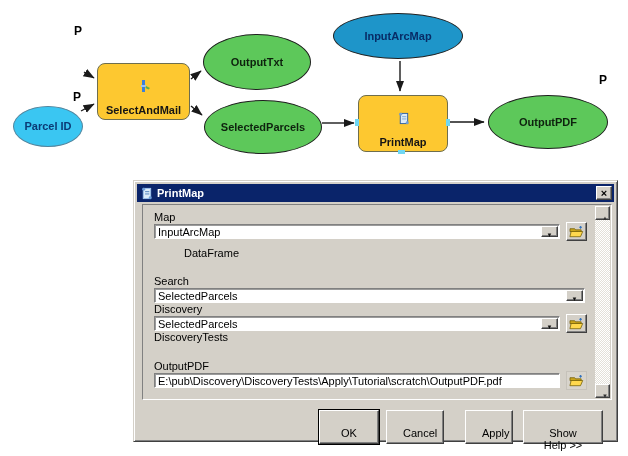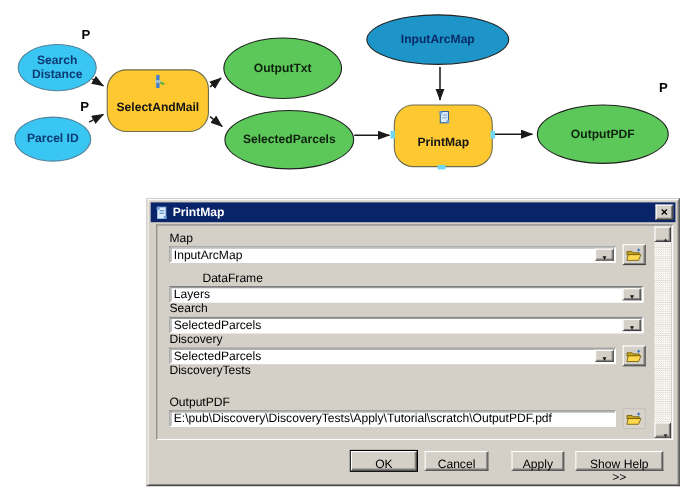--- a/index.html
+++ b/index.html
@@ -8,22 +8,22 @@
 
   
   .diagram{position:absolute;left:0;top:0;width:628px;height:178px;}
   .arrows{position:absolute;left:0;top:0;width:628px;height:178px;}
   .node{position:absolute;display:flex;align-items:center;justify-content:center;
         text-align:center;font-weight:bold;font-size:11px;line-height:1.1;box-sizing:border-box;}
   .oval{border-radius:50%;}
   .oval.inlight{background:#3ac6f2;border:1.5px solid #53849c;color:#0b3a75;}
   .oval.indark{background:#1e95c9;border:1.5px solid #222;color:#082c66;}
   .oval.outgreen{background:#5dc85a;border:1.5px solid #1f1f1f;color:#0e220e;}
-  .toolbox{background:#fdc830;border:1.5px solid #6e6e4e;border-radius:18px;color:#151515;
-           flex-direction:column;justify-content:flex-start;padding-top:4px;}
+  .toolbox{background:#fdc830;border:1.5px solid #6e6e4e;border-radius:8px;color:#151515;
+           flex-direction:column;justify-content:flex-start;padding-top:16px;}
   .toolbox .tool-label{margin-top:11px;}
   .pmark{position:absolute;font-weight:bold;font-size:12px;color:#000;}
   .handle{position:absolute;background:#6fd8f5;}
 
   
   .dialog{position:absolute;left:133px;top:180px;width:483px;height:260px;background:#d4d0c8;
           border:1px solid;border-color:#d4d0c8 #404040 #404040 #d4d0c8;
           box-shadow:inset 1px 1px 0 #fff, inset -1px -1px 0 #808080;
           font-size:11px;color:#000;}
   .titlebar{position:absolute;left:3px;top:3px;right:3px;height:18px;background:#0a246a;
@@ -50,21 +50,21 @@
           display:flex;align-items:center;justify-content:center;padding:0;}
   .browse.flat{border:1px solid #c6c2ba;box-shadow:none;background:#d8d4cc;}
   .vscroll{position:absolute;top:1px;right:1px;bottom:1px;width:15px;
            background:repeating-conic-gradient(#ffffff 0 25%, #e3e0d8 0 50%) 0 0/2px 2px;}
   .sbtn{position:absolute;left:0;width:15px;height:14px;background:#d4d0c8;
         border:1px solid;border-color:#fff #404040 #404040 #fff;box-shadow:inset -1px -1px 0 #808080;
         text-align:center;box-sizing:border-box;}
   .sbtn span{font-size:6px;line-height:11px;color:#333;}
   .btnrow button{position:absolute;top:229px;height:18px;background:#d4d0c8;font-size:11px;
         font-family:"Liberation Sans",sans-serif;border:1px solid;border-color:#fff #404040 #404040 #fff;
-        box-shadow:inset -1px -1px 0 #808080;padding:5px;color:#000;}
+        box-shadow:inset -1px -1px 0 #808080;padding:16px;color:#000;}
   .btnrow button.default{box-shadow:inset -1px -1px 0 #808080,0 0 0 1px #000;}
 </style>
 </head>
 <body>
 
 <div class="stage">
 
   <div class="diagram">
 
     <svg class="arrows">
@@ -77,23 +77,20 @@
         <line x1="84" y1="72" x2="94" y2="78" marker-end="url(#arr)"></line>
         <line x1="81" y1="111" x2="94" y2="104" marker-end="url(#arr)"></line>
         <line x1="191" y1="79" x2="201" y2="71" marker-end="url(#arr)"></line>
         <line x1="191" y1="106" x2="202" y2="115" marker-end="url(#arr)"></line>
         <line x1="322" y1="123" x2="354" y2="123" marker-end="url(#arr)"></line>
         <line x1="400" y1="61" x2="400" y2="91" marker-end="url(#arr)"></line>
         <line x1="449" y1="122" x2="484" y2="122" marker-end="url(#arr)"></line>
       </g>
     </svg>
 
-    <div class="node oval inlight" style="left:16px;top:40px;width:72px;height:43px;">
-      <span>Search Distance</span>
-    </div>
     <div class="pmark" style="left:74px;top:24px;">P</div>
 
     <div class="node oval inlight" style="left:13px;top:106px;width:70px;height:41px;">
       <span>Parcel ID</span>
     </div>
     <div class="pmark" style="left:73px;top:90px;">P</div>
 
     <div class="node toolbox" style="left:97px;top:63px;width:93px;height:57px;">
       <span class="title-ic">
         <svg viewBox="0 0 14 13" width="14" height="13">
@@ -167,24 +164,20 @@
       </div>
       <button class="browse" style="top:17px;">
         <svg viewBox="0 0 16 14" width="15" height="13">
           <path d="M1 4 h5 l1 1.2 h6 v2 H1 Z" fill="#caa41c" stroke="#6e5a00" stroke-width="0.8"></path>
           <path d="M2.2 7 h12.5 l-2.4 5.6 H0.9 Z" fill="#ffd84d" stroke="#6e5a00" stroke-width="0.8"></path>
           <path d="M12.4 1 v3 M10.9 2.5 h3" stroke="#2d6fbe" stroke-width="1.1"></path>
         </svg>
       </button>
 
       <div class="flabel" style="top:42px;margin-left:30px;">DataFrame</div>
-      <div class="fieldbox sunken" style="top:55px;width:431px;">
-        <span class="val">Layers</span>
-        <span class="combo-btn"><span>▼</span></span>
-      </div>
 
       <div class="flabel" style="top:70px;">Search</div>
       <div class="fieldbox sunken" style="top:83px;width:431px;">
         <span class="val">SelectedParcels</span>
         <span class="combo-btn"><span>▼</span></span>
       </div>
 
       <div class="flabel" style="top:98px;">Discovery</div>
       <div class="fieldbox sunken" style="top:111px;width:406px;">
         <span class="val">SelectedParcels</span>

